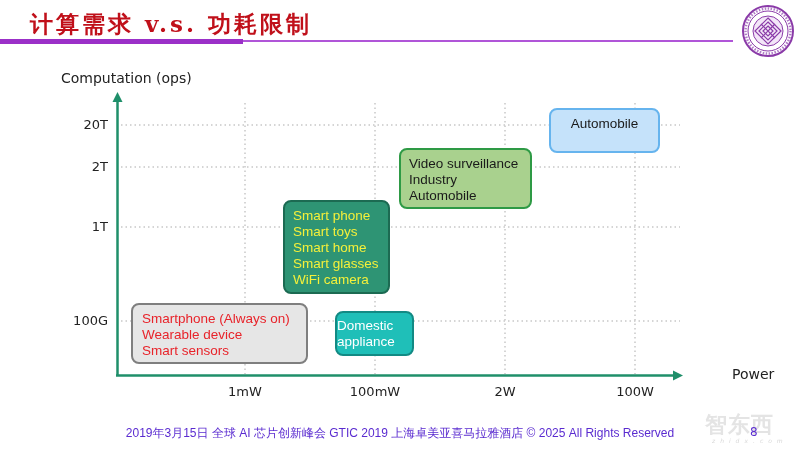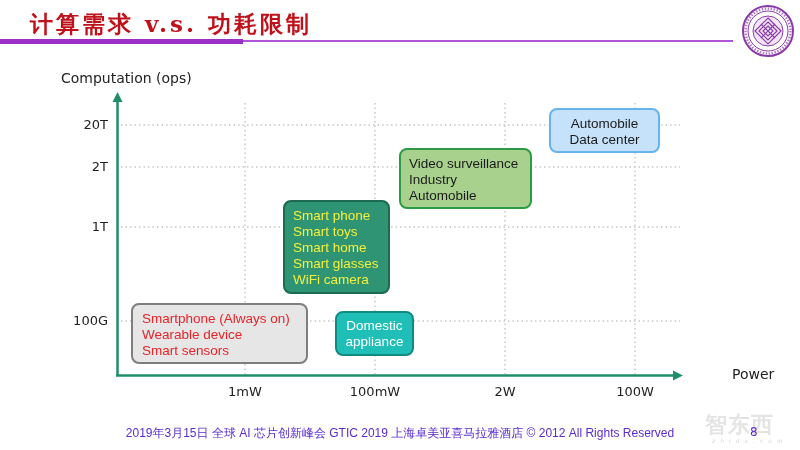--- a/index.html
+++ b/index.html
@@ -73,41 +73,40 @@
   <div class="abs tick-x" style="left:465px;top:384px;">2W</div>
   <div class="abs tick-x" style="left:595px;top:384px;">100W</div>
   <div class="abs plabel">Power</div>
 
   <div class="abs box" style="left:131px;top:303px;width:177px;height:61px;background:#e6e6e6;border:2px solid #7f7f7f;color:#e8232a;padding:6px 0 0 9px;">
     <div>Smartphone (Always on)</div>
     <div>Wearable device</div>
     <div>Smart sensors</div>
   </div>
 
-  <div class="abs box" style="left:335px;top:311px;width:79px;height:45px;background:#1fbfb8;border:2px solid #128a84;color:#ffffff;padding:5px 0 0 0;text-align:center;">
+  <div class="abs box" style="left:335px;top:311px;width:79px;height:45px;background:#1fbfb8;border:2px solid #128a84;color:#ffffff;padding:5px 0 0 0;text-align:left;">
     <div>Domestic</div>
     <div>appliance</div>
   </div>
 
   <div class="abs box" style="left:283px;top:200px;width:107px;height:94px;background:#2e9474;border:2px solid #1c6a52;color:#f5f03a;padding:6px 0 0 8px;">
     <div>Smart phone</div>
     <div>Smart toys</div>
     <div>Smart home</div>
     <div>Smart glasses</div>
     <div>WiFi camera</div>
   </div>
 
   <div class="abs box" style="left:399px;top:148px;width:133px;height:61px;background:#a9d18e;border:2px solid #2e9a45;color:#1a1a1a;padding:6px 0 0 8px;">
     <div>Video surveillance</div>
     <div>Industry</div>
     <div>Automobile</div>
   </div>
 
   <div class="abs box" style="left:549px;top:108px;width:111px;height:45px;background:#c5e2fa;border:2px solid #66b4ee;color:#1a1a1a;padding:6px 0 0 0;text-align:center;">
     <div>Automobile</div>
-    <div>Data center</div>
   </div>
 </div>
 
-<div class="abs footer">2019年3月15日 全球 AI 芯片创新峰会 GTIC 2019 上海卓美亚喜马拉雅酒店 © 2012 All Rights Reserved</div>
+<div class="abs footer">2019年3月15日 全球 AI 芯片创新峰会 GTIC 2019 上海卓美亚喜马拉雅酒店 © 2025 All Rights Reserved</div>
 <div class="abs wm">智东西</div>
 <div class="abs wm-sub">zhidx.com</div>
 <div class="abs pagenum">8</div>
 
 </body></html>

